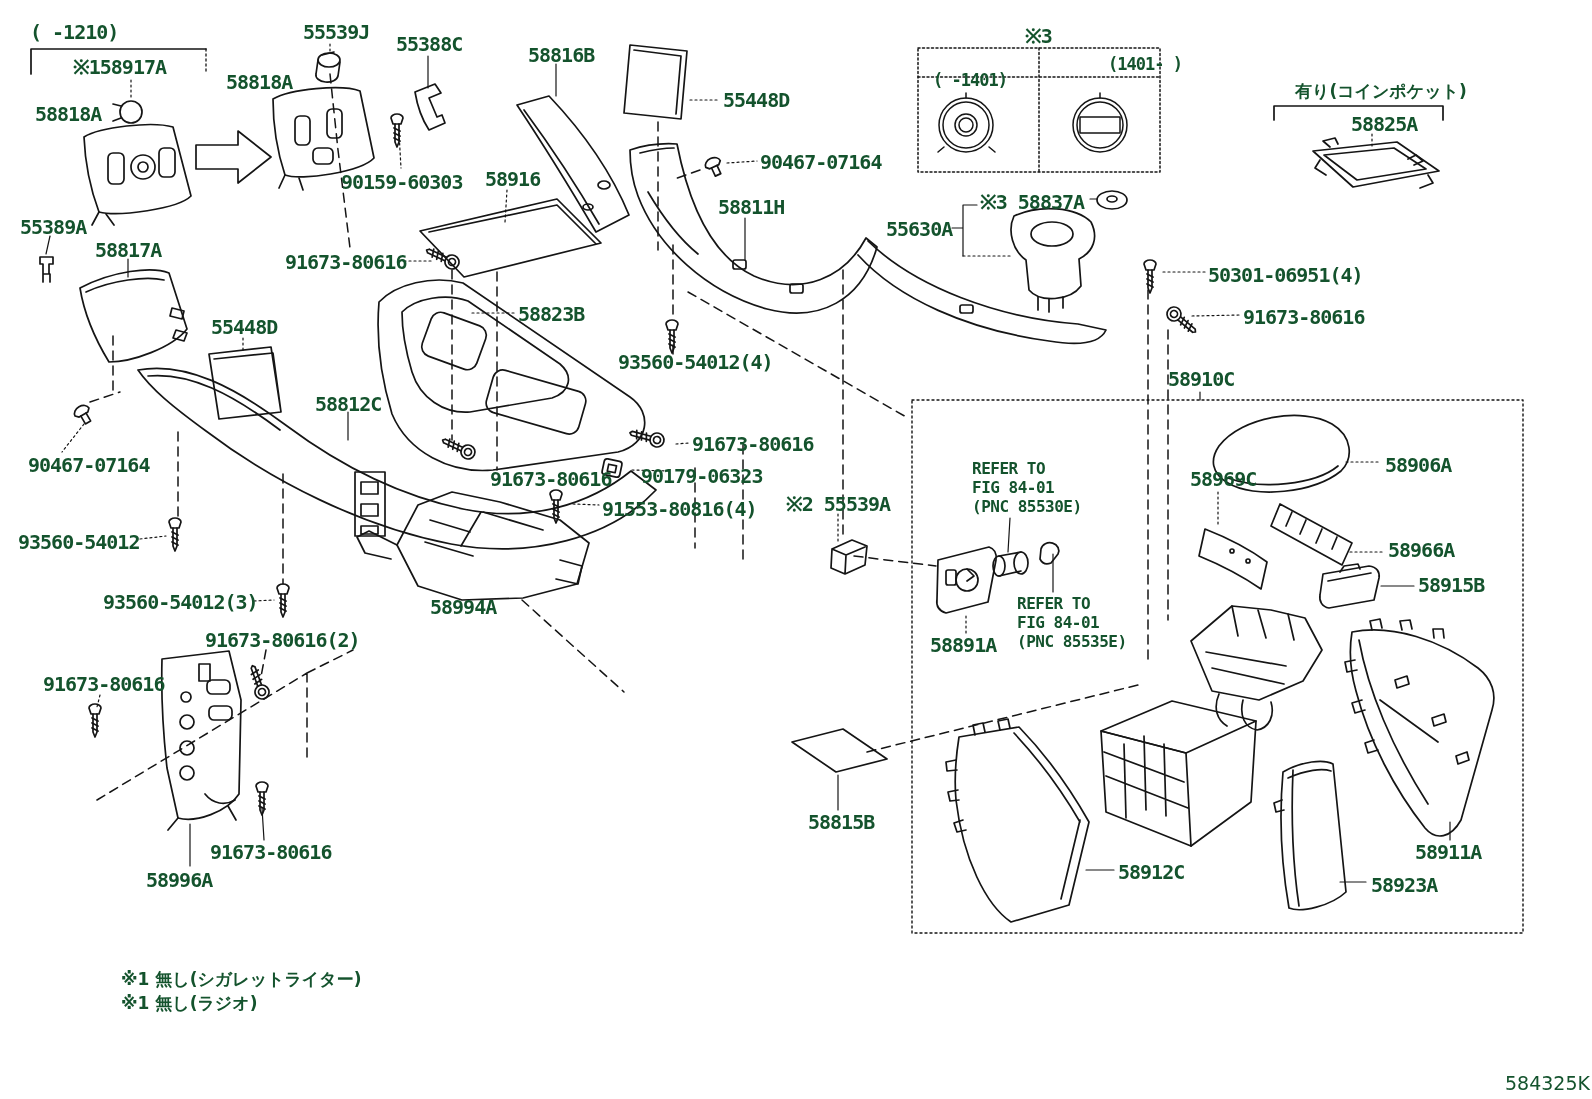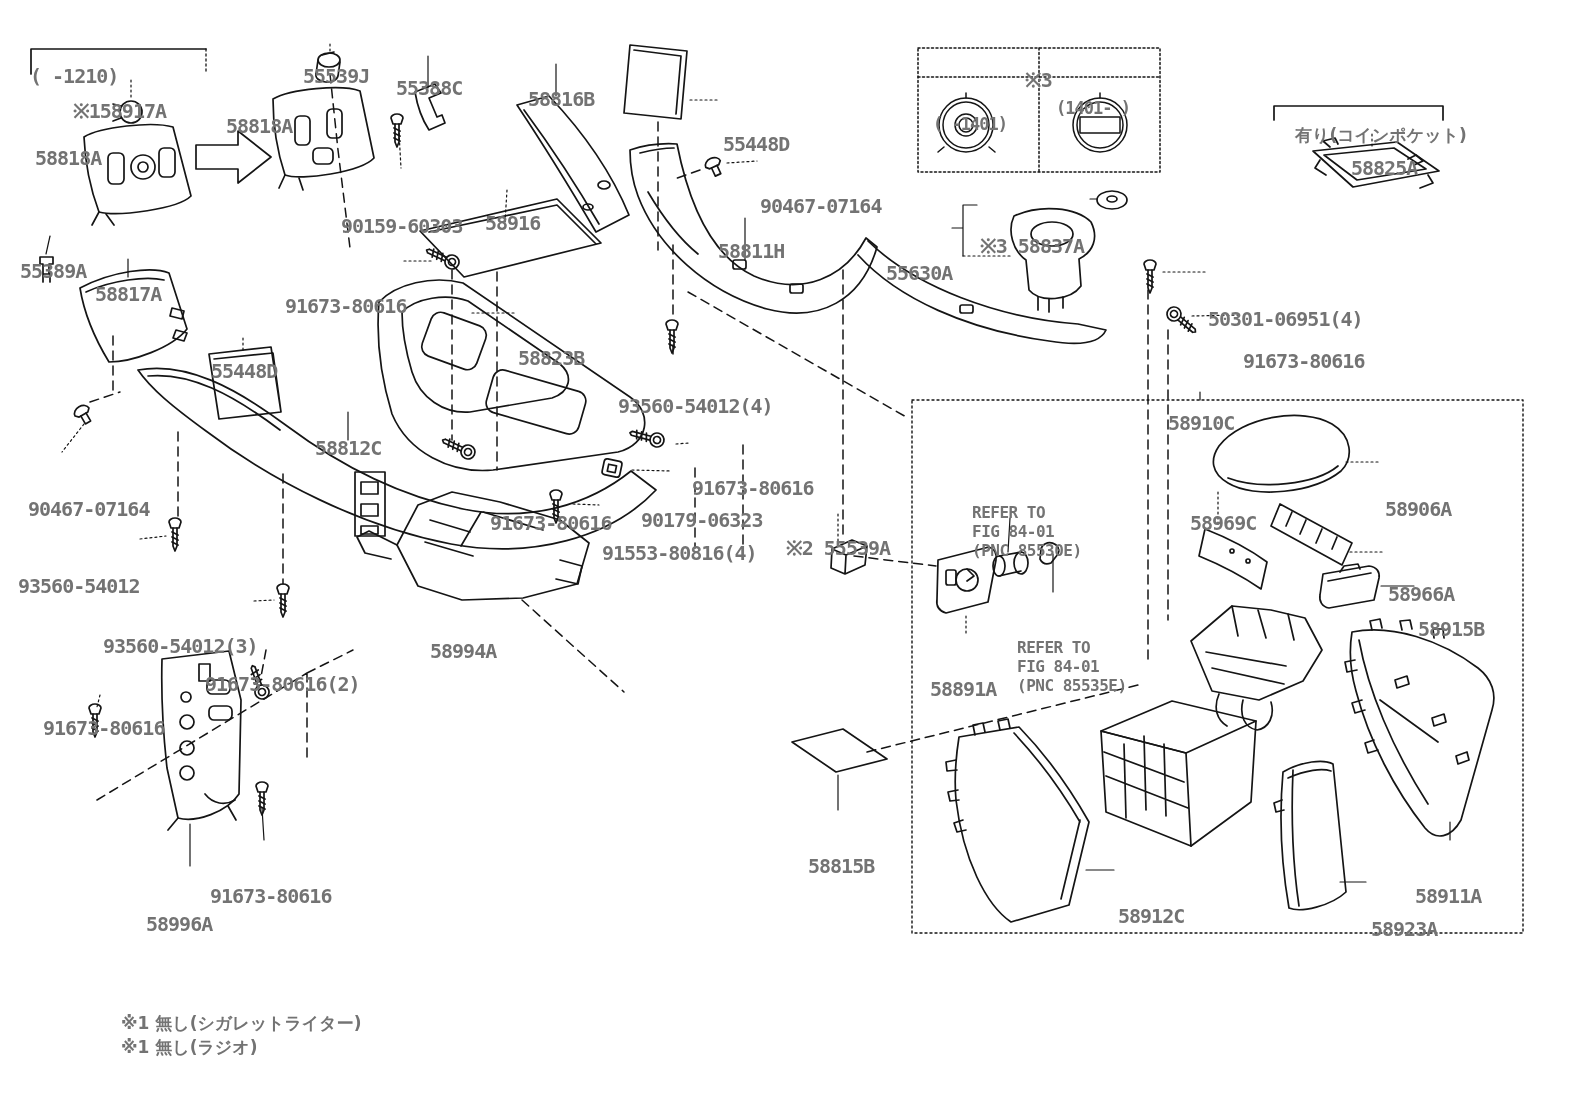--- a/index.html
+++ b/index.html
@@ -1,20 +1,20 @@
 <!DOCTYPE html>
 <html><head>
 <meta charset="utf-8">
 <style>
   html,body{margin:0;padding:0;background:#fff;}
   .stage{position:relative;width:1592px;height:1099px;background:#fff;overflow:hidden;
          font-family:"DejaVu Sans Mono",monospace;}
   .stage svg{position:absolute;left:0;top:0;}
-  .lbl{position:absolute;font:bold 20px "DejaVu Sans Mono",monospace;color:#737373;
-       letter-spacing:-1px;white-space:nowrap;line-height:1;margin-top:44px;}
+  .lbl{position:absolute;font:bold 20px "DejaVu Sans Mono",monospace;color:#14532d;
+       letter-spacing:-1px;white-space:nowrap;line-height:1;}
   .tblc{font-size:17px;}
   .jp{font:bold 17px "DejaVu Sans",sans-serif;letter-spacing:0;}
   .refer{font:bold 16px "DejaVu Sans Mono",monospace;letter-spacing:-0.5px;
          line-height:1.2;white-space:pre-line;}
   .code{font:19px "DejaVu Sans",sans-serif;letter-spacing:0;font-weight:normal;}
 </style>
 </head>
 <body>
 
 <div class="stage">
@@ -362,21 +362,21 @@
 <span class="lbl" style="left:602px;top:499px">91553-80816(4)</span>
 <span class="lbl" style="left:103px;top:592px">93560-54012(3)</span>
 <span class="lbl" style="left:205px;top:630px">91673-80616(2)</span>
 <span class="lbl" style="left:430px;top:597px">58994A</span>
 <span class="lbl" style="left:43px;top:674px">91673-80616</span>
 <span class="lbl" style="left:146px;top:870px">58996A</span>
 <span class="lbl" style="left:210px;top:842px">91673-80616</span>
 <span class="lbl" style="left:786px;top:494px">※2 55539A</span>
 <span class="lbl" style="left:1025px;top:26px">※3</span>
 <span class="lbl tblc" style="left:933px;top:72px">(  -1401)</span>
-<span class="lbl tblc" style="left:1056px;top:56px">(1401-  )</span>
+<span class="lbl tblc" style="left:1108px;top:56px">(1401-  )</span>
 <span class="lbl jp" style="left:1295px;top:80px">有り(コインポケット)</span>
 <span class="lbl" style="left:1351px;top:114px">58825A</span>
 <span class="lbl" style="left:886px;top:219px">55630A</span>
 <span class="lbl" style="left:980px;top:192px">※3 58837A</span>
 <span class="lbl" style="left:1208px;top:265px">50301-06951(4)</span>
 <span class="lbl" style="left:1243px;top:307px">91673-80616</span>
 <span class="lbl" style="left:1168px;top:369px">58910C</span>
 <span class="lbl refer" style="left:972px;top:459px">REFER TO
 FIG 84-01
 (PNC 85530E)</span>

